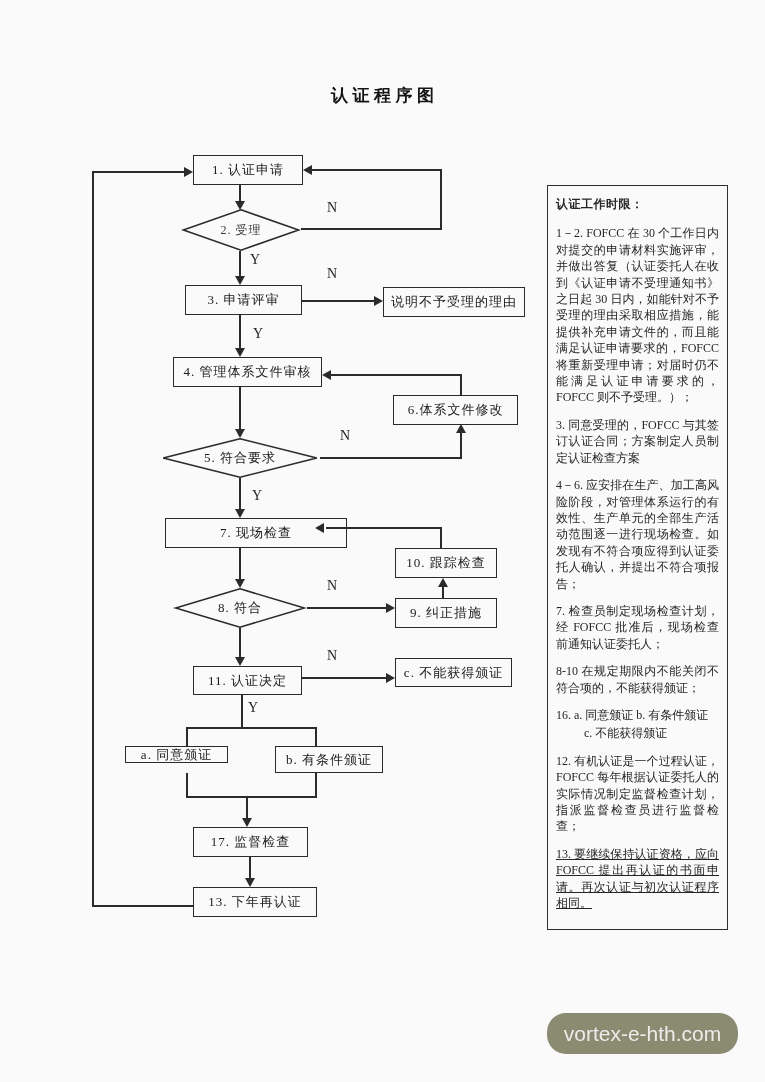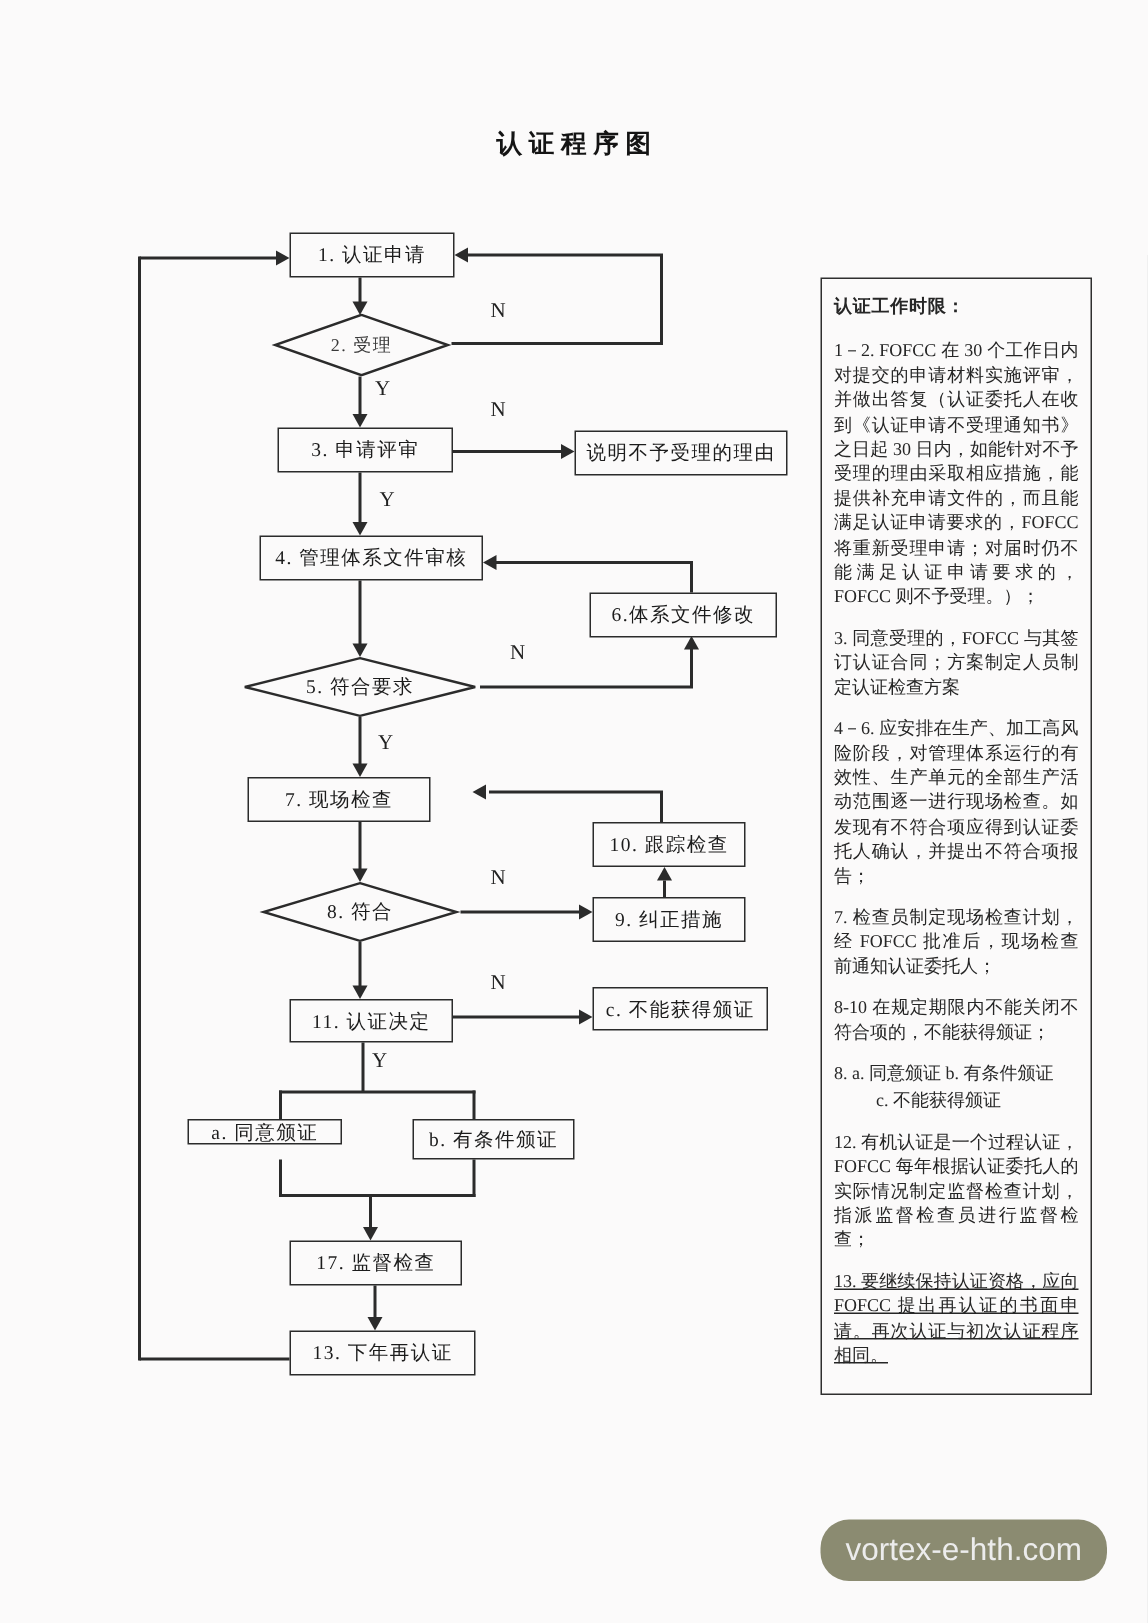--- a/index.html
+++ b/index.html
@@ -74,21 +74,21 @@
       <span>6.体系文件修改</span>
     </div>
 
   <div class="diamond" style="left:160px;top:438px;width:160px;height:40px;">
     <svg viewBox="0 0 100 100" preserveAspectRatio="none">
         <polygon points="50,2 98,50 50,98 2,50" fill="#fbfafa" stroke="#2b2b2b" stroke-width="1.6" vector-effect="non-scaling-stroke"></polygon>
       </svg>
     <span class="dl">5. 符合要求</span>
   </div>
 
-  <div class="node" style="left:165px;top:518px;width:122px;height:30px;">
+  <div class="node" style="left:165px;top:518px;width:182px;height:30px;">
       <span>7. 现场检查</span>
     </div>
 
   <div class="node" style="left:395px;top:548px;width:102px;height:30px;">
       <span>10. 跟踪检查</span>
     </div>
 
   <div class="diamond" style="left:173px;top:588px;width:134px;height:40px;">
     <svg viewBox="0 0 100 100" preserveAspectRatio="none">
         <polygon points="50,2 98,50 50,98 2,50" fill="#fbfafa" stroke="#2b2b2b" stroke-width="1.6" vector-effect="non-scaling-stroke"></polygon>
@@ -203,21 +203,21 @@
   <span class="yn" style="left:327px;top:648px;">N</span>
   <span class="yn" style="left:248px;top:700px;">Y</span>
 
   <aside class="panel">
     <p class="head">认证工作时限：</p>
     <p>1－2. FOFCC 在 30 个工作日内对提交的申请材料实施评审，并做出答复（认证委托人在收到《认证申请不受理通知书》之日起 30 日内，如能针对不予受理的理由采取相应措施，能提供补充申请文件的，而且能满足认证申请要求的，FOFCC 将重新受理申请；对届时仍不能满足认证申请要求的，FOFCC 则不予受理。）；</p>
     <p>3. 同意受理的，FOFCC 与其签订认证合同；方案制定人员制定认证检查方案</p>
     <p>4－6. 应安排在生产、加工高风险阶段，对管理体系运行的有效性、生产单元的全部生产活动范围逐一进行现场检查。如发现有不符合项应得到认证委托人确认，并提出不符合项报告；</p>
     <p>7. 检查员制定现场检查计划，经 FOFCC 批准后，现场检查前通知认证委托人；</p>
     <p>8-10 在规定期限内不能关闭不符合项的，不能获得颁证；</p>
-    <p class="tight">8. a. 同意颁证 b. 有条件颁证</p>
+    <p class="tight">16. a. 同意颁证 b. 有条件颁证</p>
     <p class="indent">c. 不能获得颁证</p>
     <p>12. 有机认证是一个过程认证，FOFCC 每年根据认证委托人的实际情况制定监督检查计划，指派监督检查员进行监督检查；</p>
     <p>13. 要继续保持认证资格，应向 FOFCC 提出再认证的书面申请。再次认证与初次认证程序相同。</p>
   </aside>
 
   <div class="watermark">vortex-e-hth.com</div>
 
 </div>
 
 </body></html>

